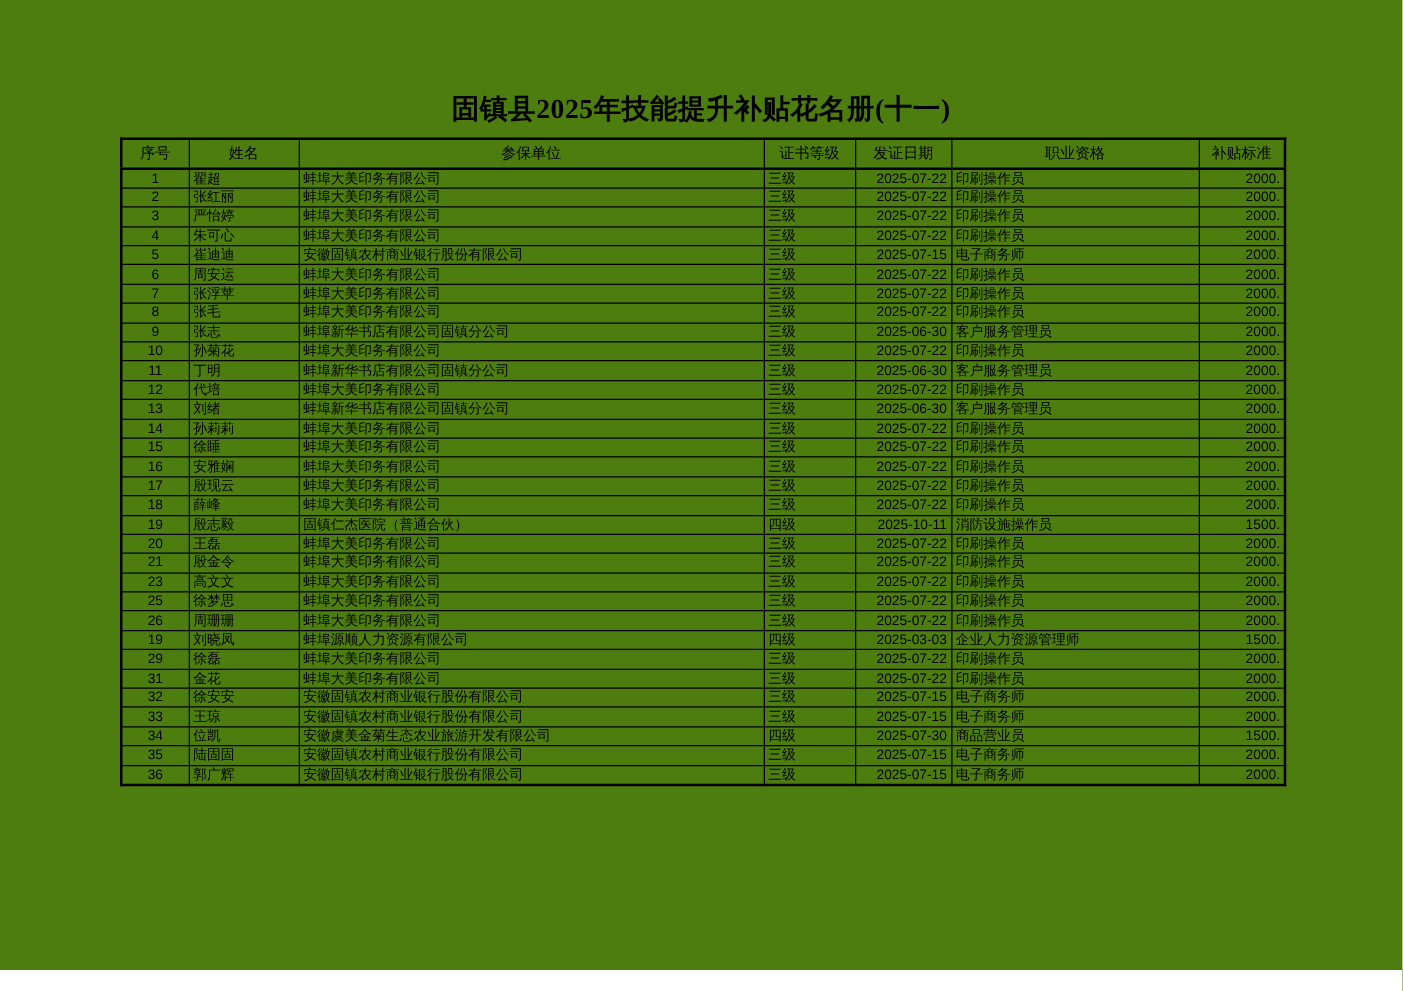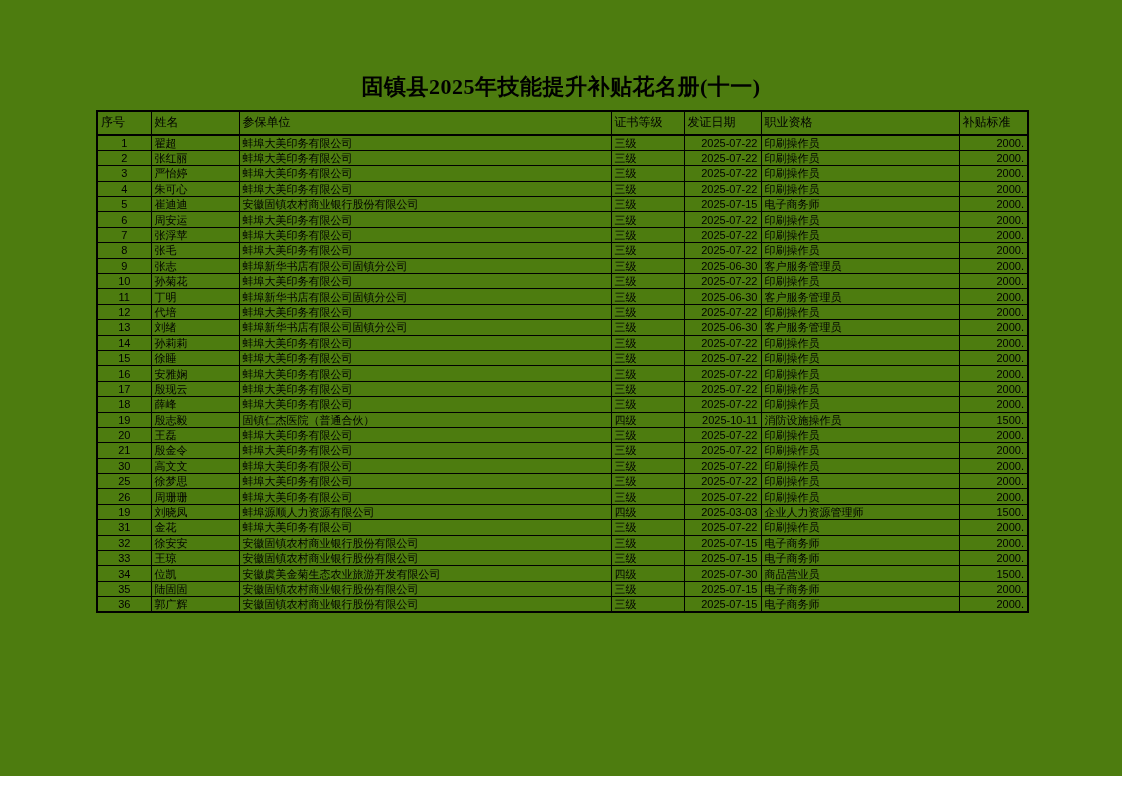--- a/index.html
+++ b/index.html
@@ -46,21 +46,21 @@
     font-size: 11px;
     line-height: 1.1;
     overflow: hidden;
     white-space: nowrap;
     vertical-align: middle;
   }
   table.roster thead tr { height: 24px; }
   table.roster thead th {
     font-size: 12px;
     font-weight: normal;
-    text-align: left;
+    text-align: center;
     border-bottom: 2px solid #000;
   }
   table.roster tbody tr { height: 15.4px; }
   td.al-c { text-align: center; }
   td.al-l { text-align: left; }
   td.al-r { text-align: right; }
 </style>
 </head>
 <body>
 
@@ -274,21 +274,21 @@
           <tr>
             <td class="al-c">21</td>
             <td class="al-l">殷金令</td>
             <td class="al-l">蚌埠大美印务有限公司</td>
             <td class="al-l">三级</td>
             <td class="al-r">2025-07-22</td>
             <td class="al-l">印刷操作员</td>
             <td class="al-r">2000.</td>
           </tr>
           <tr>
-            <td class="al-c">30</td>
+            <td class="al-c">23</td>
             <td class="al-l">高文文</td>
             <td class="al-l">蚌埠大美印务有限公司</td>
             <td class="al-l">三级</td>
             <td class="al-r">2025-07-22</td>
             <td class="al-l">印刷操作员</td>
             <td class="al-r">2000.</td>
           </tr>
           <tr>
             <td class="al-c">25</td>
             <td class="al-l">徐梦思</td>
@@ -310,20 +310,29 @@
           <tr>
             <td class="al-c">19</td>
             <td class="al-l">刘晓凤</td>
             <td class="al-l">蚌埠源顺人力资源有限公司</td>
             <td class="al-l">四级</td>
             <td class="al-r">2025-03-03</td>
             <td class="al-l">企业人力资源管理师</td>
             <td class="al-r">1500.</td>
           </tr>
           <tr>
+            <td class="al-c">29</td>
+            <td class="al-l">徐磊</td>
+            <td class="al-l">蚌埠大美印务有限公司</td>
+            <td class="al-l">三级</td>
+            <td class="al-r">2025-07-22</td>
+            <td class="al-l">印刷操作员</td>
+            <td class="al-r">2000.</td>
+          </tr>
+          <tr>
             <td class="al-c">31</td>
             <td class="al-l">金花</td>
             <td class="al-l">蚌埠大美印务有限公司</td>
             <td class="al-l">三级</td>
             <td class="al-r">2025-07-22</td>
             <td class="al-l">印刷操作员</td>
             <td class="al-r">2000.</td>
           </tr>
           <tr>
             <td class="al-c">32</td>

